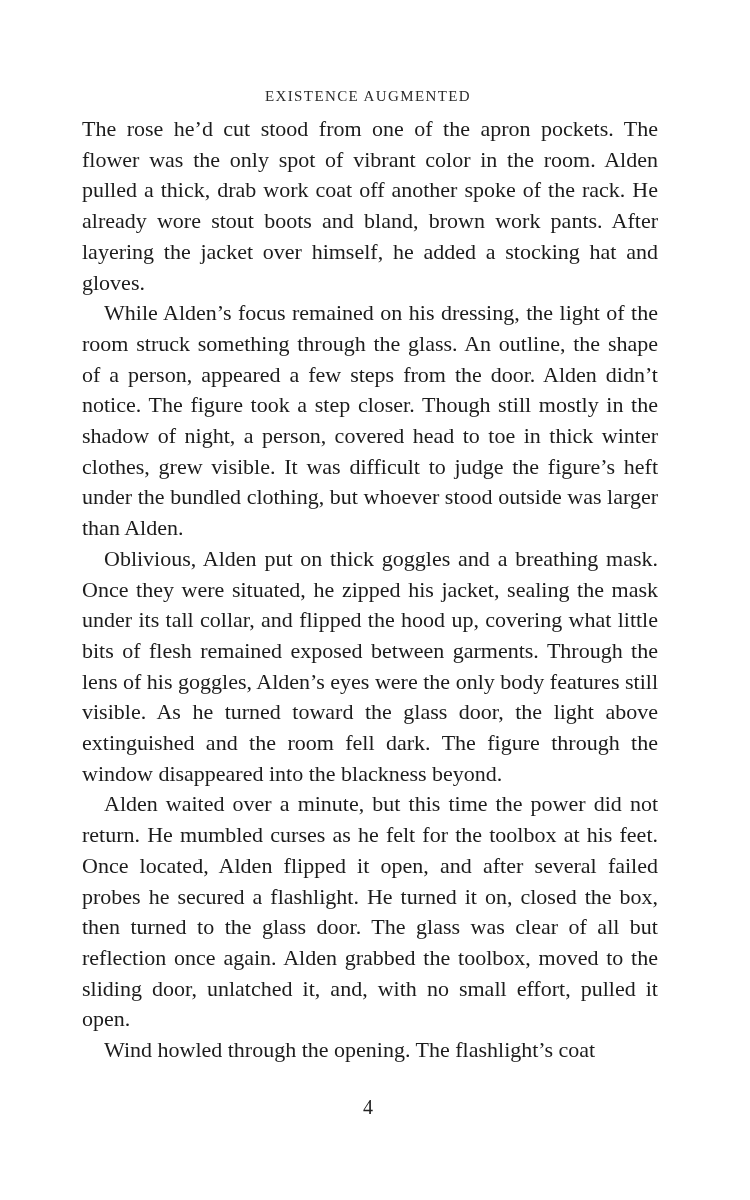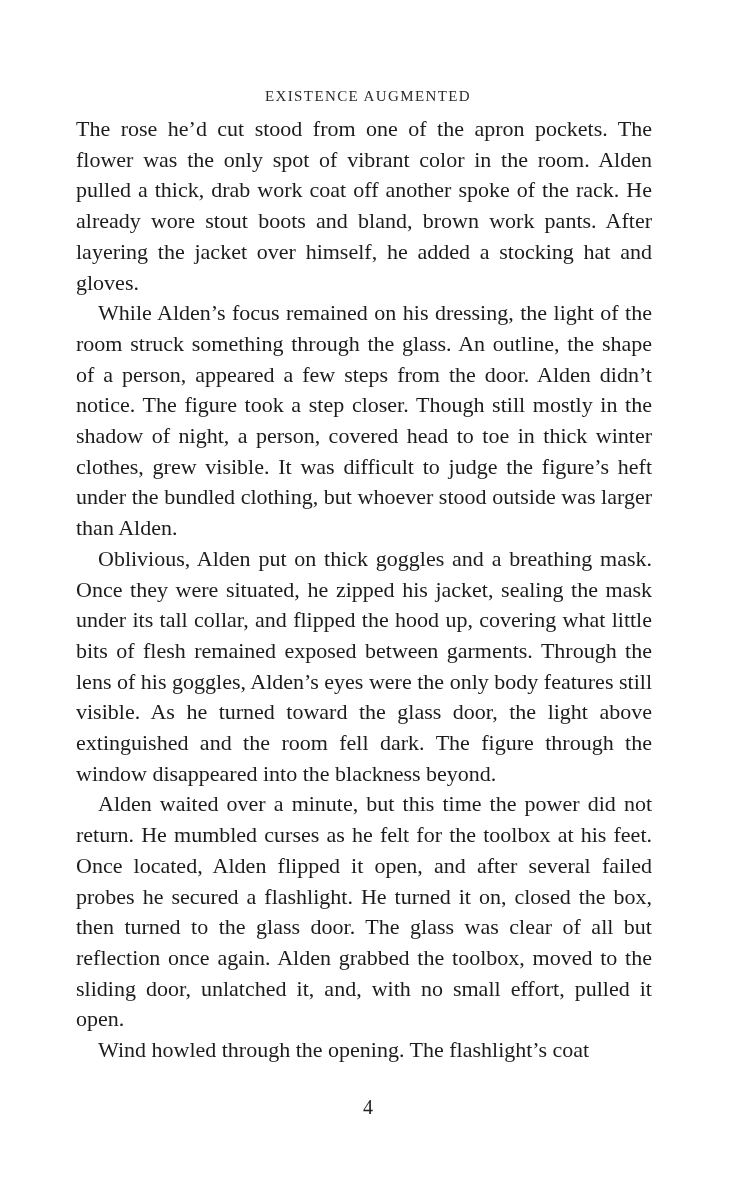--- a/index.html
+++ b/index.html
@@ -24,21 +24,21 @@
     text-align: center;
     font-size: 15px;
     letter-spacing: 1.4px;
     color: #2b2b2b;
     white-space: nowrap;
     margin-top: 15px;
   }
   .text-block {
     position: absolute;
     top: 114px;
-    left: 76px;
+    left: 82px;
     width: 576px;
   }
   .text-block p {
     margin: 0;
     padding: 0;
     font-size: 22px;
     line-height: 30.7px;
     text-align: justify;
     text-indent: 22px;
     color: #1c1c1c;

